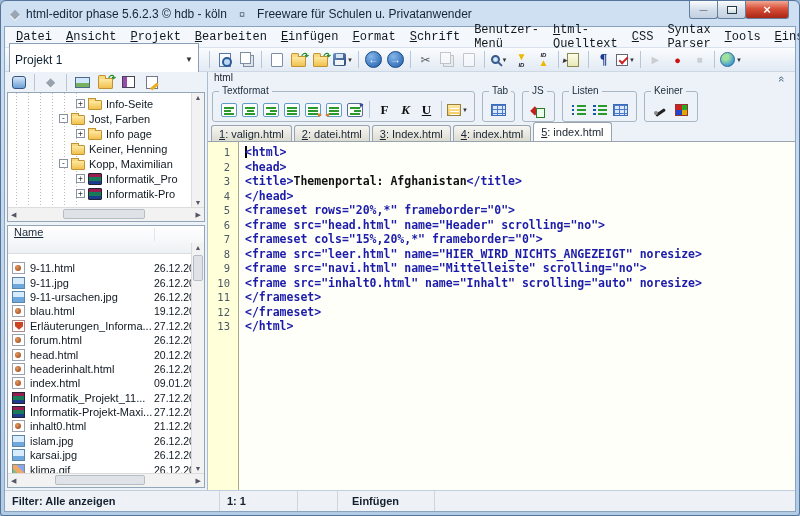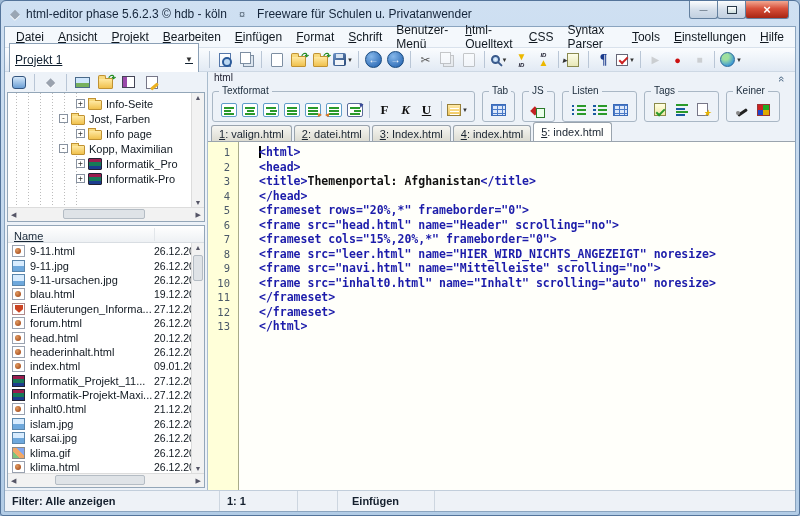--- a/index.html
+++ b/index.html
@@ -15,27 +15,27 @@
   .wb{width:29px;height:18px;border:1px solid #64809f;border-top:none;display:flex;align-items:center;justify-content:center;
       background:linear-gradient(#fbfdfe,#d5dfeb 50%,#c2d0e0);border-radius:0 0 3px 3px;margin-left:-1px;font-size:9px;color:#2a3a4a;}
   .wb-close{width:44px;background:linear-gradient(#f2a892,#d8503a 45%,#a82614);color:#fff;font-weight:bold;font-size:11px;}
   .wb-min::after{content:"—";font-size:8px;}
   .wb-max::after{content:"";width:8px;height:6px;border:1px solid #2a3a4a;background:linear-gradient(#fff,#cdd);}
   .wb-close::after{content:"×";font-size:13px;}
   
   .client{position:absolute;left:3px;right:3px;top:25px;bottom:3px;background:#edf2f8;display:flex;flex-direction:column;
           border:1px solid #8aa4bf;}
   .menubar{height:21px;background:#f4f8fc;border-bottom:1px solid #d9e2ec;display:flex;align-items:center;padding:0 4px;font-size:12px;color:#101820;flex:none;}
-  .mi{padding:1px 7px;}
+  .mi{padding:1px 7px;font-family:Liberation Mono, monospace;}
   .mi u{text-decoration:underline;}
   
   .toolbar1{height:24px;display:flex;align-items:center;padding:0 4px;gap:1px;flex:none;
             background:linear-gradient(#fafcfe,#e2eaf4);border-bottom:1px solid #cdd8e4;}
   .combo{width:190px;height:19px;background:#fff;border:1px solid #8ba0b6;display:flex;align-items:center;
-         padding:16px 5px;font-size:12px;color:#102030;margin-right:6px;text-decoration:underline;}
+         padding:16px 5px;font-size:12px;color:#102030;margin-right:6px;}
   .combo .carr{margin-left:auto;font-size:8px;color:#333;}
   .tb{min-width:21px;height:20px;display:flex;align-items:center;justify-content:center;border-radius:2px;padding:0 1px;}
   .sep{width:1px;height:17px;background:#b9c6d6;margin:0 3px;flex:none;}
   .dd{font-size:7px;color:#333;margin-left:1px;}
   .dd::after{content:"▼";font-size:6px;}
   .dis{filter:grayscale(1);opacity:.45;}
   
   .ig{display:inline-block;position:relative;flex:none;}
   .ig-page{width:12px;height:14px;background:#fff;border:1px solid #7d8ea2;border-radius:1px;}
   .ig-pages{width:11px;height:12px;background:#fff;border:1px solid #7d8ea2;box-shadow:3px 3px 0 -1px #dde6ef,3px 3px 0 0 #7d8ea2;margin:0 3px 3px 0;}
@@ -102,24 +102,24 @@
   .vscroll{position:absolute;right:0;top:0;bottom:14px;width:13px;background:#f2f2f2;border-left:1px solid #dcdcdc;font-size:7px;color:#556;}
   .vscroll .up{position:absolute;top:1px;left:0;right:0;text-align:center;}
   .vscroll .dn{position:absolute;bottom:1px;left:0;right:0;text-align:center;}
   .vthumb{position:absolute;left:1px;right:1px;height:26px;background:#dfe3e7;border:1px solid #b4bcc4;border-radius:2px;}
   .hscroll{position:absolute;left:0;right:0;bottom:0;height:14px;background:#f2f2f2;border-top:1px solid #dcdcdc;font-size:7px;color:#556;}
   .hscroll .lf{position:absolute;left:3px;top:3px;}
   .hscroll .rt{position:absolute;right:3px;top:3px;}
   .hthumb{position:absolute;top:1px;height:10px;background:#dfe3e7;border:1px solid #b4bcc4;border-radius:2px;}
   
   .files{margin:3px 2px 2px;flex:1;background:#fff;border:1px solid #93a6b8;position:relative;overflow:hidden;display:flex;flex-direction:column;}
-  .fhead{height:17px;flex:none;background:linear-gradient(#ffffff,#eef1f4);border-bottom:1px solid #d8dde2;
-         font-size:11px;display:flex;align-items:flex-end;padding-left:6px;color:#1a2a3a;position:relative;text-decoration:underline;}
+  .fhead{height:28px;flex:none;background:linear-gradient(#ffffff,#eef1f4);border-bottom:1px solid #d8dde2;
+         font-size:11px;display:flex;align-items:flex-start;padding-left:6px;color:#1a2a3a;position:relative;text-decoration:underline;}
   .colsep{position:absolute;left:146px;top:2px;height:13px;border-left:1px solid #e2e6ea;}
-  .filerows{flex:1;overflow:hidden;padding-top:1px;}
+  .filerows{flex:1;overflow:hidden;padding-top:7px;}
   .frow{height:14.4px;display:flex;align-items:center;padding-left:4px;font-size:11px;color:#101820;}
   .fi{width:13px;height:12px;flex:none;margin-right:5px;position:relative;}
   .fi-html{background:#fff;border:1px solid #9aa2b0;}
   .fi-html::after{content:"";position:absolute;left:2px;top:2px;width:6px;height:6px;border-radius:50%;background:radial-gradient(circle at 35% 35%,#e09a60,#9a3c0e);}
   .fi-img{background:linear-gradient(#d8ecfe 0 55%,#6ea8dc 55% 100%);border:1px solid #5a86ac;}
   .fi-pdf{background:#fff;border:1px solid #b08a8a;}
   .fi-pdf::after{content:"";position:absolute;left:2px;top:1px;width:8px;height:8px;background:#c42;
                  clip-path:polygon(0 0,100% 0,100% 55%,50% 100%,0 55%);}
   .fi-gif{background:linear-gradient(45deg,#7cc47c 0 33%,#f0a868 33% 66%,#84a8f0 66%);border:1px solid #888;}
   .fi-books{border:1px solid #223;background:linear-gradient(#9a1c4e 0 33%,#177a58 33% 66%,#1c3c8e 66% 100%);}
@@ -189,21 +189,21 @@
         border:1px solid #9aa4ae;border-bottom:none;border-radius:3px 3px 0 0;margin-right:2px;white-space:nowrap;}
   .etab u{text-decoration:underline;}
   .etab.active{background:#fffffd;height:19px;padding-top:3px;position:relative;z-index:2;}
   
   .editor{flex:1;background:#fffffa;position:relative;overflow:hidden;border-top:1px solid #9aa4ae;
           font-family:"DejaVu Sans Mono",monospace;font-size:11.5px;font-weight:bold;}
   .gutterbg{position:absolute;left:0;top:0;bottom:0;width:31px;background:#ffffd9;border-right:1px solid #a8ab8a;}
   .codelines{position:relative;padding-top:3px;}
   .cline{display:flex;height:14.5px;line-height:14.5px;}
   .lnum{width:31px;flex:none;text-align:right;padding-right:9px;color:#4a5868;font-size:10.5px;font-weight:normal;}
-  .lcode{padding-left:20px;white-space:pre;}
+  .lcode{padding-left:6px;white-space:pre;}
   .c-t{color:#1c1caa;}
   .c-x{color:#101010;}
   .caret{display:inline-block;width:2px;height:12px;background:#000;vertical-align:-2px;margin-right:-2px;}
   
   .statusbar{height:21px;flex:none;background:#eef2f7;border-top:1px solid #c2cedb;display:flex;align-items:stretch;font-size:11px;color:#15202e;}
   .sbcell{border-right:1px solid #cdd6e0;display:flex;align-items:center;padding-left:7px;}
   .sb-filter{width:215px;font-weight:bold;}
   .sb-cursor{width:78px;font-weight:bold;}
   .sb-spare1{width:40px;}
   .sb-mode{width:97px;font-weight:bold;padding-left:14px;}
@@ -362,20 +362,25 @@
                 <span class="exp">-</span>
                 <span class="tico ic-folder"></span>
                 <span class="tlabel">Jost, Farben</span>
               </div>
               <div class="trow" style="padding-left: 68px;">
                 <span class="exp">+</span>
                 <span class="tico ic-folder"></span>
                 <span class="tlabel">Info page</span>
               </div>
               <div class="trow" style="padding-left: 51px;">
+                <span class="exp noexp">+</span>
+                <span class="tico ic-folder"></span>
+                <span class="tlabel">Keiner, Henning</span>
+              </div>
+              <div class="trow" style="padding-left: 51px;">
                 <span class="exp">-</span>
                 <span class="tico ic-folder"></span>
                 <span class="tlabel">Kopp, Maximilian</span>
               </div>
               <div class="trow" style="padding-left: 68px;">
                 <span class="exp">+</span>
                 <span class="tico ic-books"></span>
                 <span class="tlabel">Informatik_Pro</span>
               </div>
               <div class="trow" style="padding-left: 68px;">
@@ -551,32 +556,20 @@
           <div class="group">
             <span class="glabel">Listen</span>
             <span class="gi">
                 <i class="ig ig-ul"></i>
               </span>
             <span class="gi">
                 <i class="ig ig-ol"></i>
               </span>
             <span class="gi">
                 <i class="ig ig-grid"></i>
-              </span>
-          </div>
-          <div class="group">
-            <span class="glabel">Tags</span>
-            <span class="gi">
-                <i class="ig ig-tagedit"></i>
-              </span>
-            <span class="gi">
-                <i class="ig ig-taglist"></i>
-              </span>
-            <span class="gi">
-                <i class="ig ig-tagnew"></i>
               </span>
           </div>
           <div class="group">
             <span class="glabel">Keiner</span>
             <span class="gi">
                 <i class="ig ig-pick"></i>
               </span>
             <span class="gi">
                 <i class="ig ig-pal"></i>
               </span>

